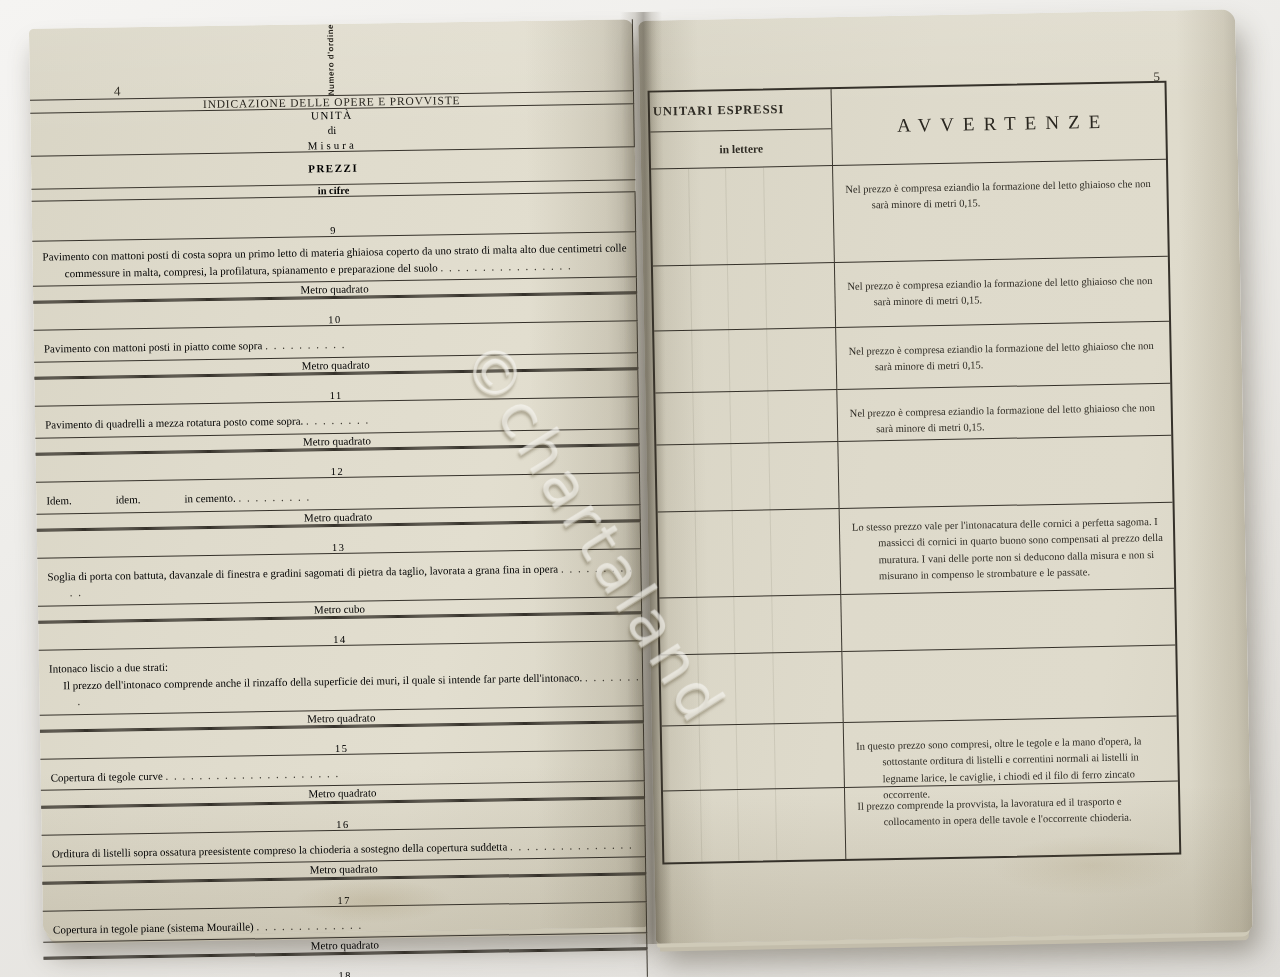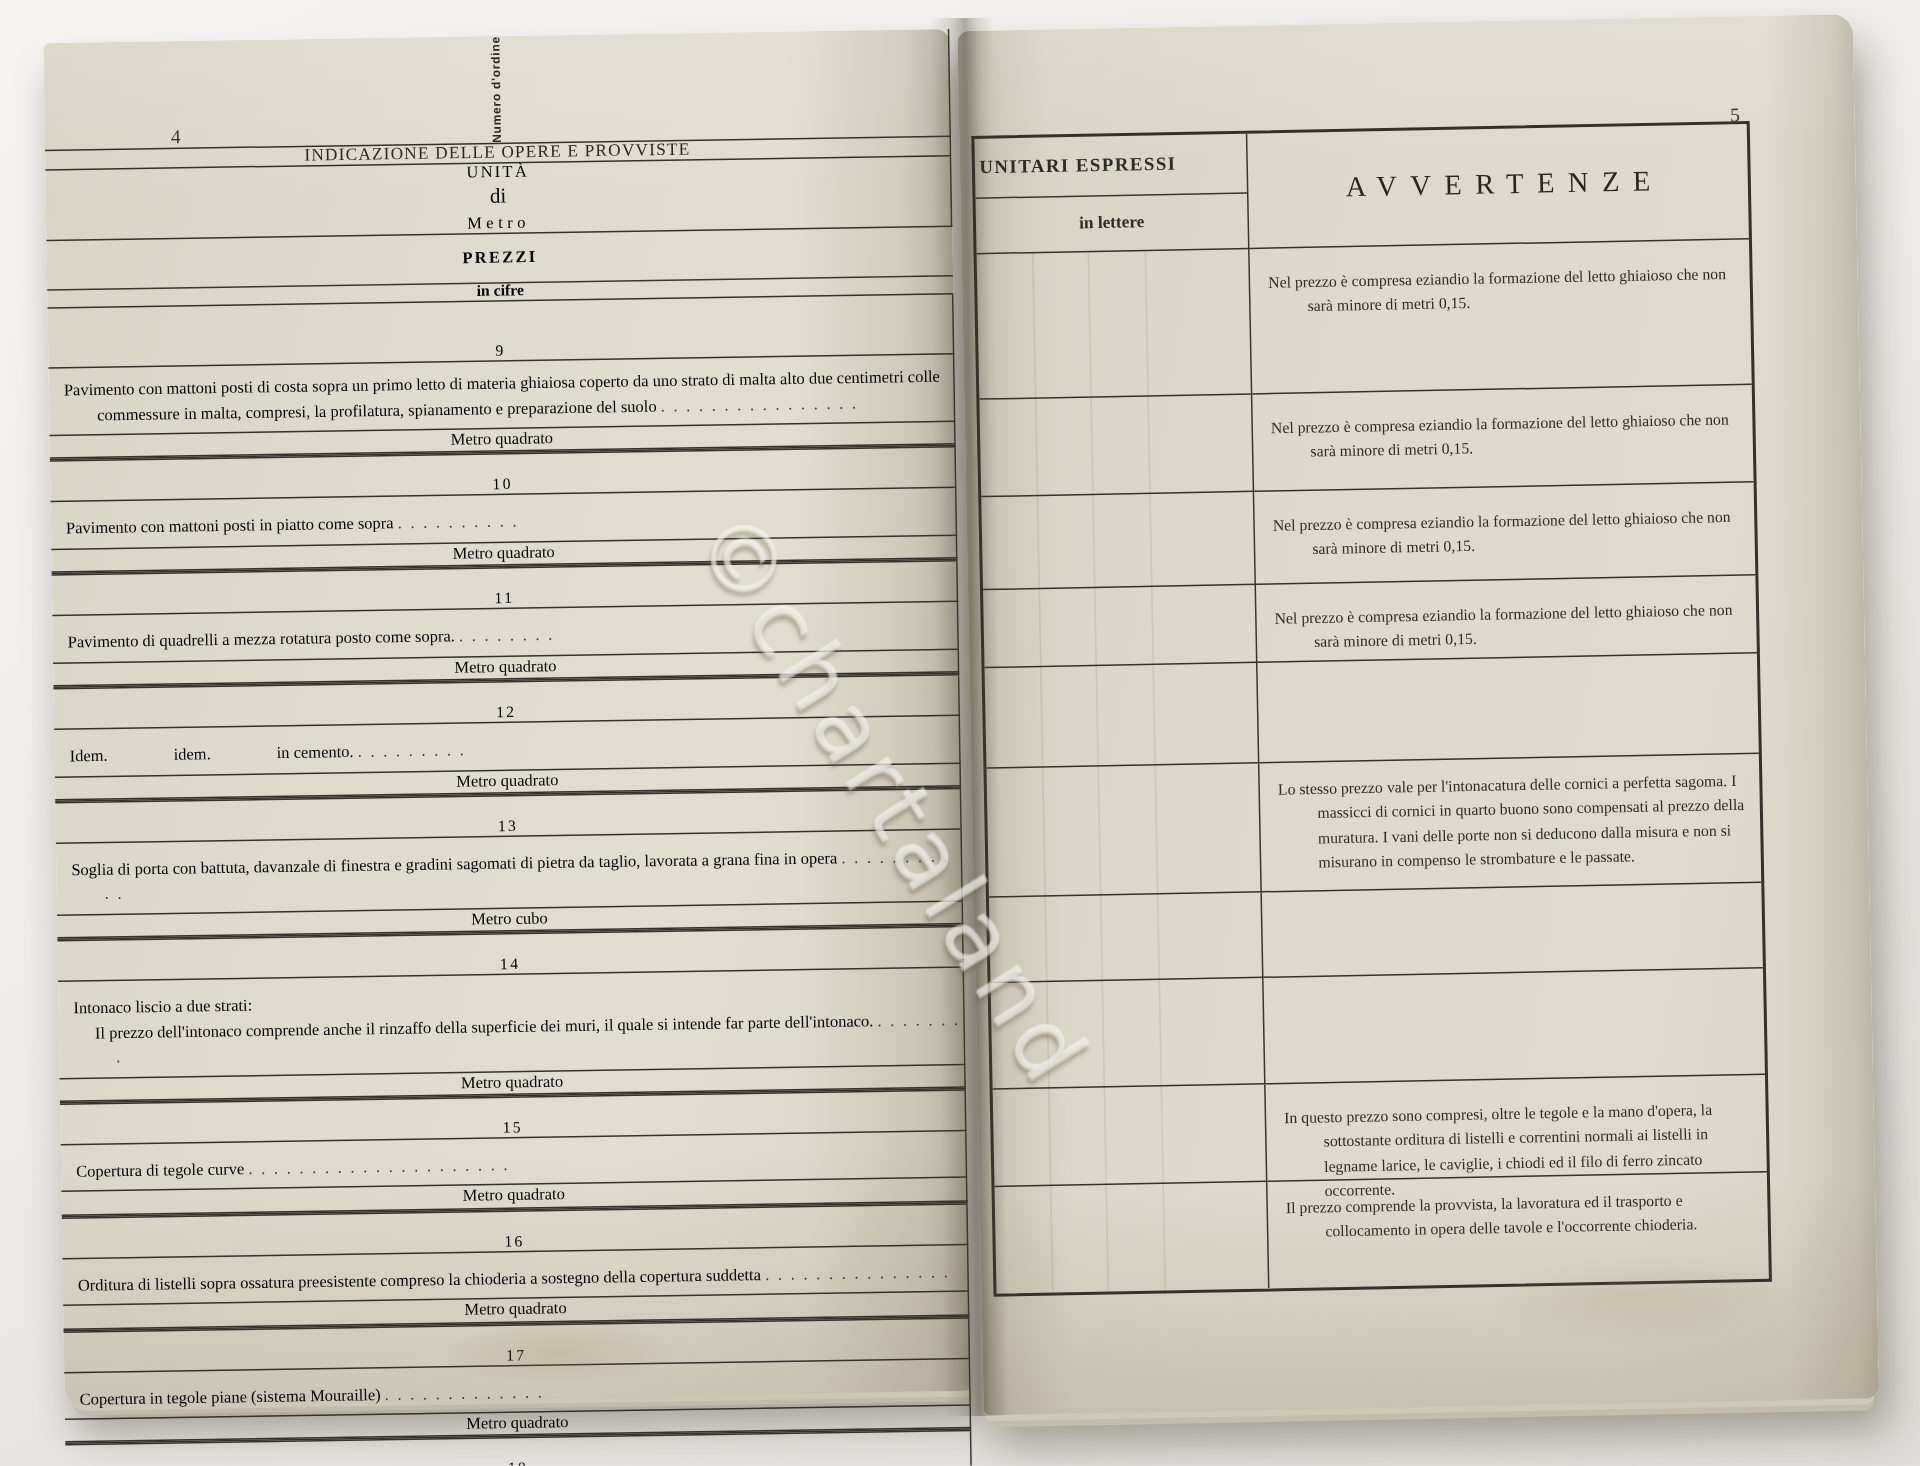--- a/index.html
+++ b/index.html
@@ -85,21 +85,21 @@
   .h-numero { display:flex; align-items:center; justify-content:center; }
   .h-numero span {
     writing-mode: vertical-rl; transform: rotate(180deg);
     font-size:8px; font-weight:bold; letter-spacing:0.5px; color:#2a2720;
     font-family:"Liberation Sans","DejaVu Sans",sans-serif;
   }
   .h-indicazione { display:flex; align-items:center; justify-content:center; }
   .h-indicazione span { font-size:11.5px; letter-spacing:0.8px; color:#2a2720; }
   .h-misura { display:flex; flex-direction:column; align-items:center; justify-content:center; gap:3px; }
   .h-misura .u1 { font-size:11px; letter-spacing:1.5px; }
-  .h-misura .u2 { font-size:14px; }
+  .h-misura .u2 { font-size:11px; }
   .h-misura .u3 { font-size:11px; letter-spacing:3px; }
   .h-prezzi { grid-column: 4 / 6; display:flex; flex-direction:column; }
   .h-prezzi .top { height:33px; display:flex; align-items:center; justify-content:center;
     border-bottom:1.3px solid #3a362e; font-size:11px; font-weight:bold; letter-spacing:1.5px; }
   .h-prezzi .bot { flex:1; display:flex; align-items:center; justify-content:center;
     font-size:10.5px; font-weight:bold; }
   .h-lettere { display:flex; flex-direction:column; }
   .h-lettere .top { height:40px; display:flex; align-items:center; padding-left:3px;
     border-bottom:1.3px solid #3a362e; font-size:12.5px; font-weight:bold; letter-spacing:1px; }
   .h-lettere .bot { flex:1; display:flex; align-items:center; justify-content:center;
@@ -151,21 +151,21 @@
 
       <div class="cell h-numero">
           <span>Numero d'ordine</span>
         </div>
       <div class="cell h-indicazione">
           <span>INDICAZIONE DELLE OPERE E PROVVISTE</span>
         </div>
       <div class="cell h-misura">
         <span class="u1">UNITÀ</span>
         <span class="u2">di</span>
-        <span class="u3">Metro</span>
+        <span class="u3">Misura</span>
       </div>
       <div class="cell h-prezzi no-r">
         <div class="top">PREZZI</div>
         <div class="bot">in cifre</div>
       </div>
 
       <div class="cell num deep">9</div>
       <div class="cell desc-cell tight">
         <div class="hang"><span>Pavimento con mattoni posti di costa sopra un primo letto di materia ghiaiosa coperto da uno strato di malta alto due centimetri colle commessure in malta, compresi, la profilatura, spianamento e preparazione del suolo</span> <span class="dots">. . . . . . . . . . . . . . . .</span></div>
       </div>

